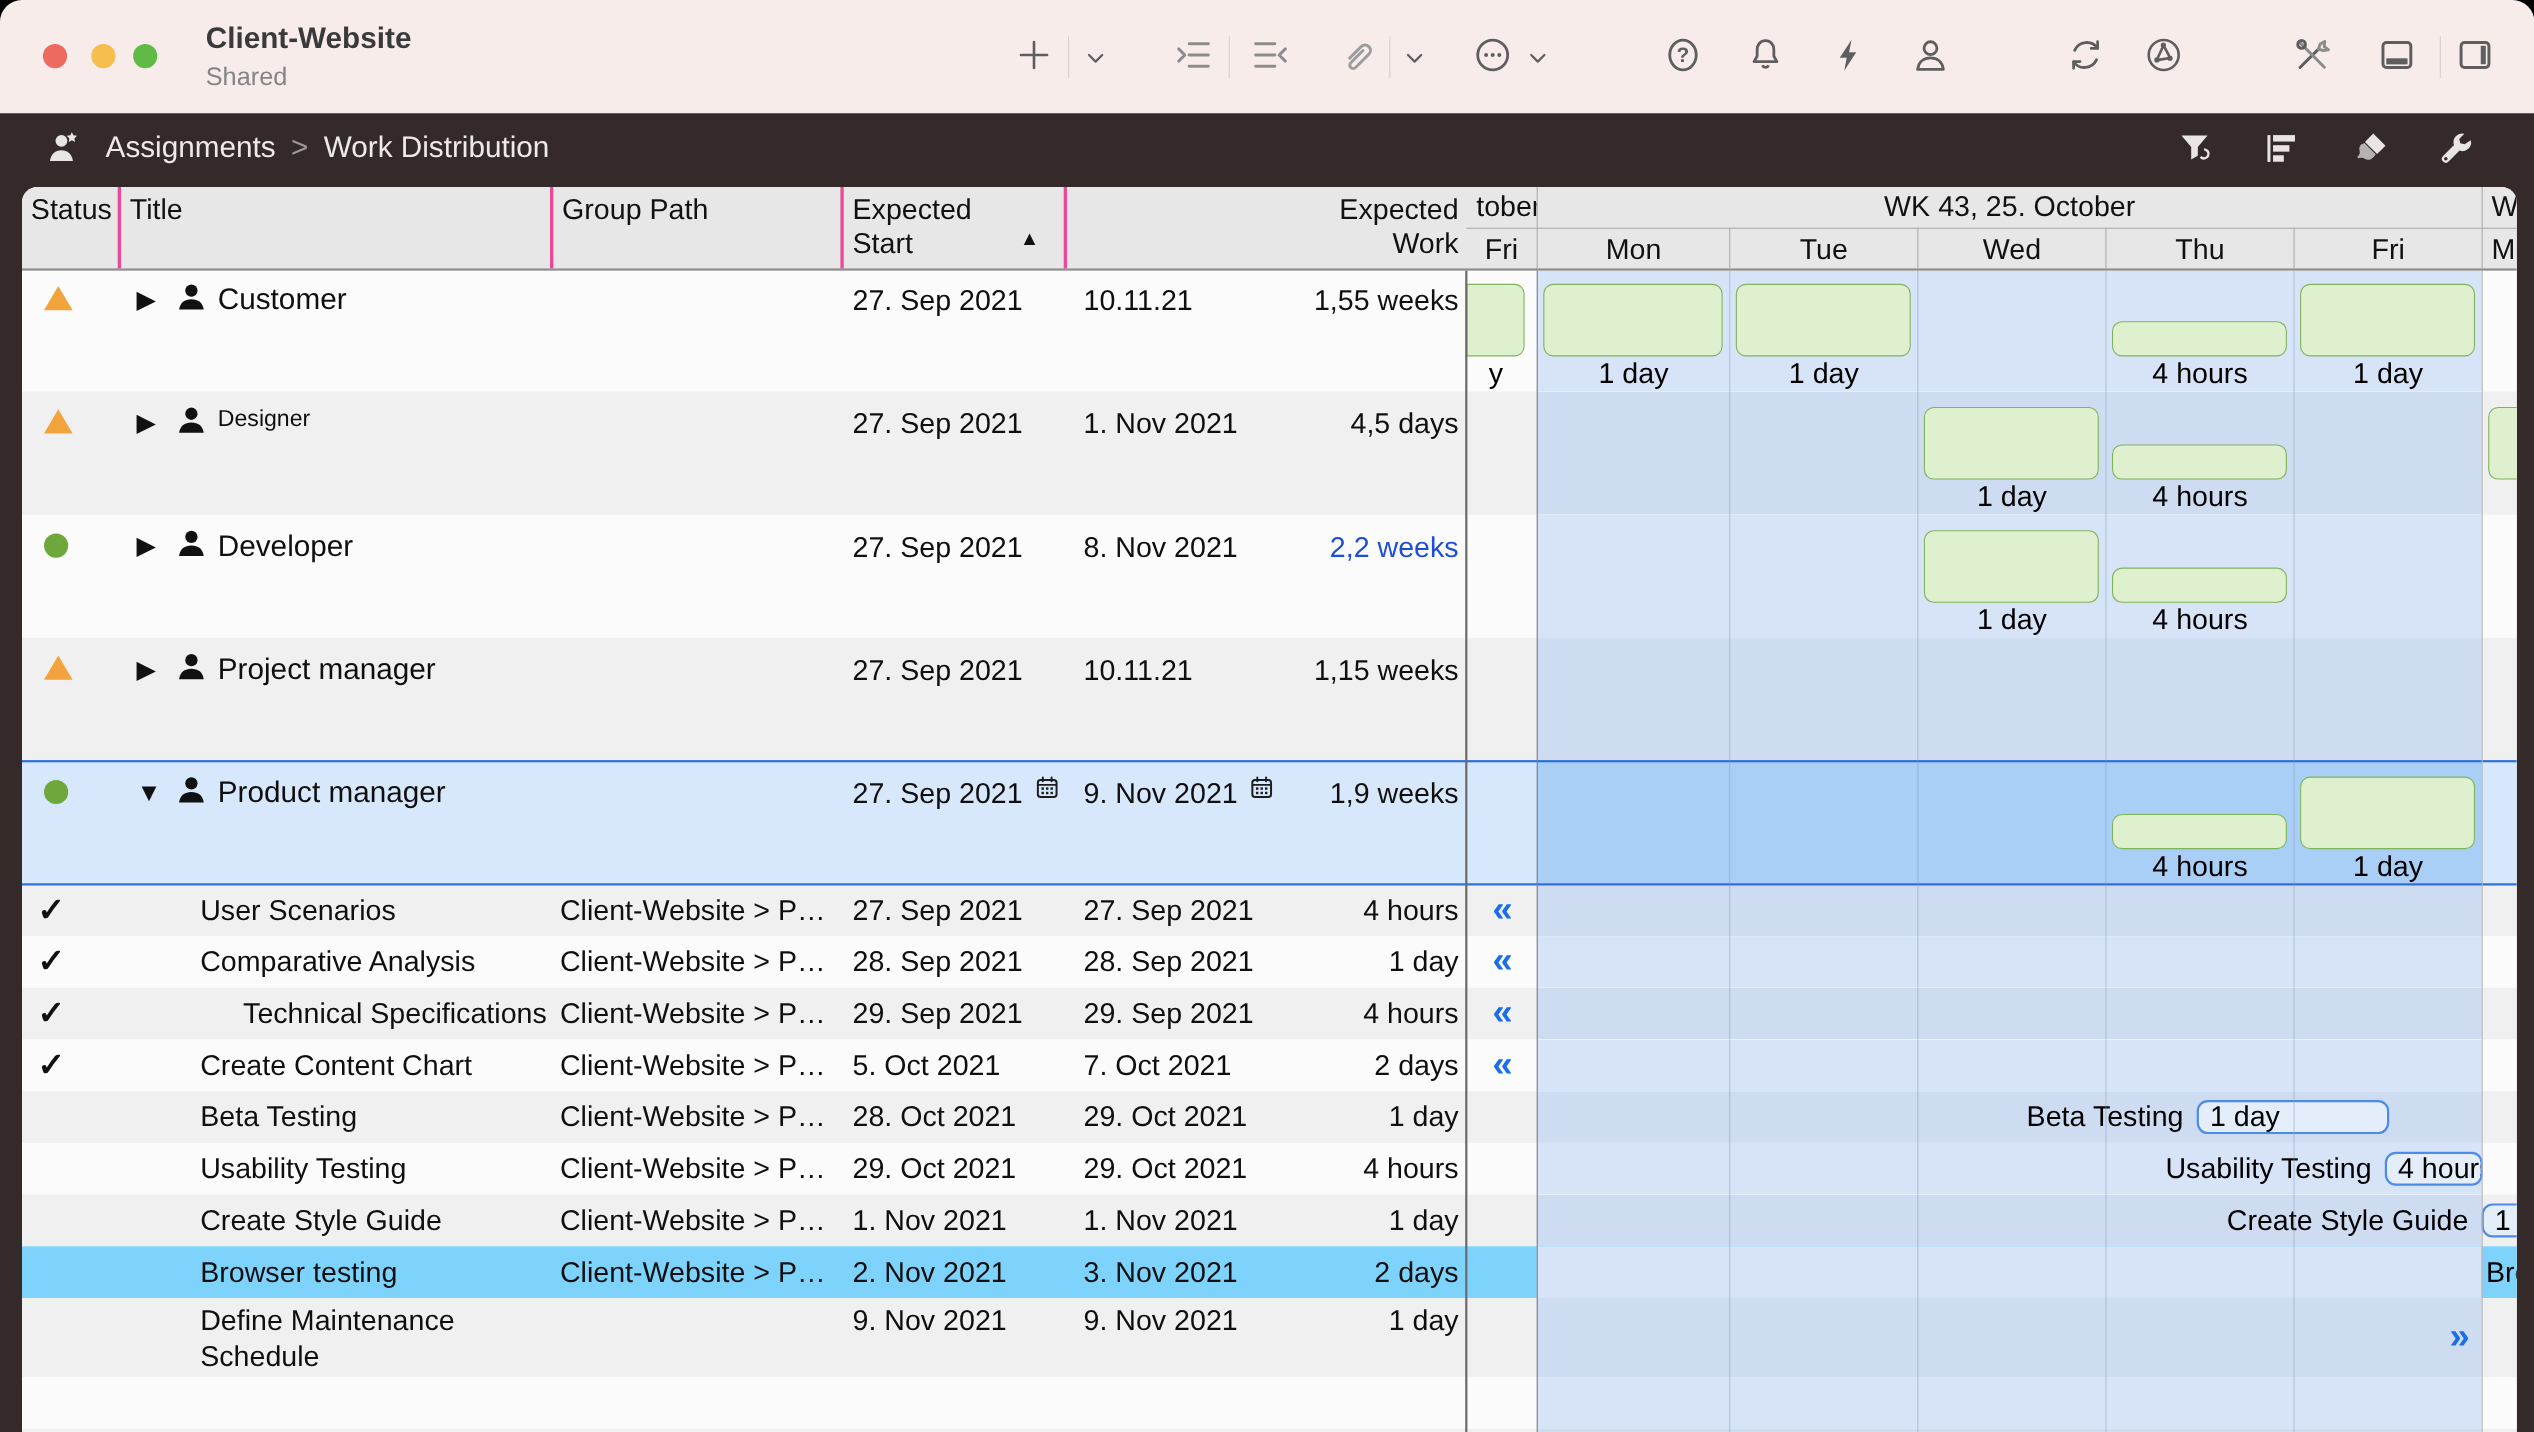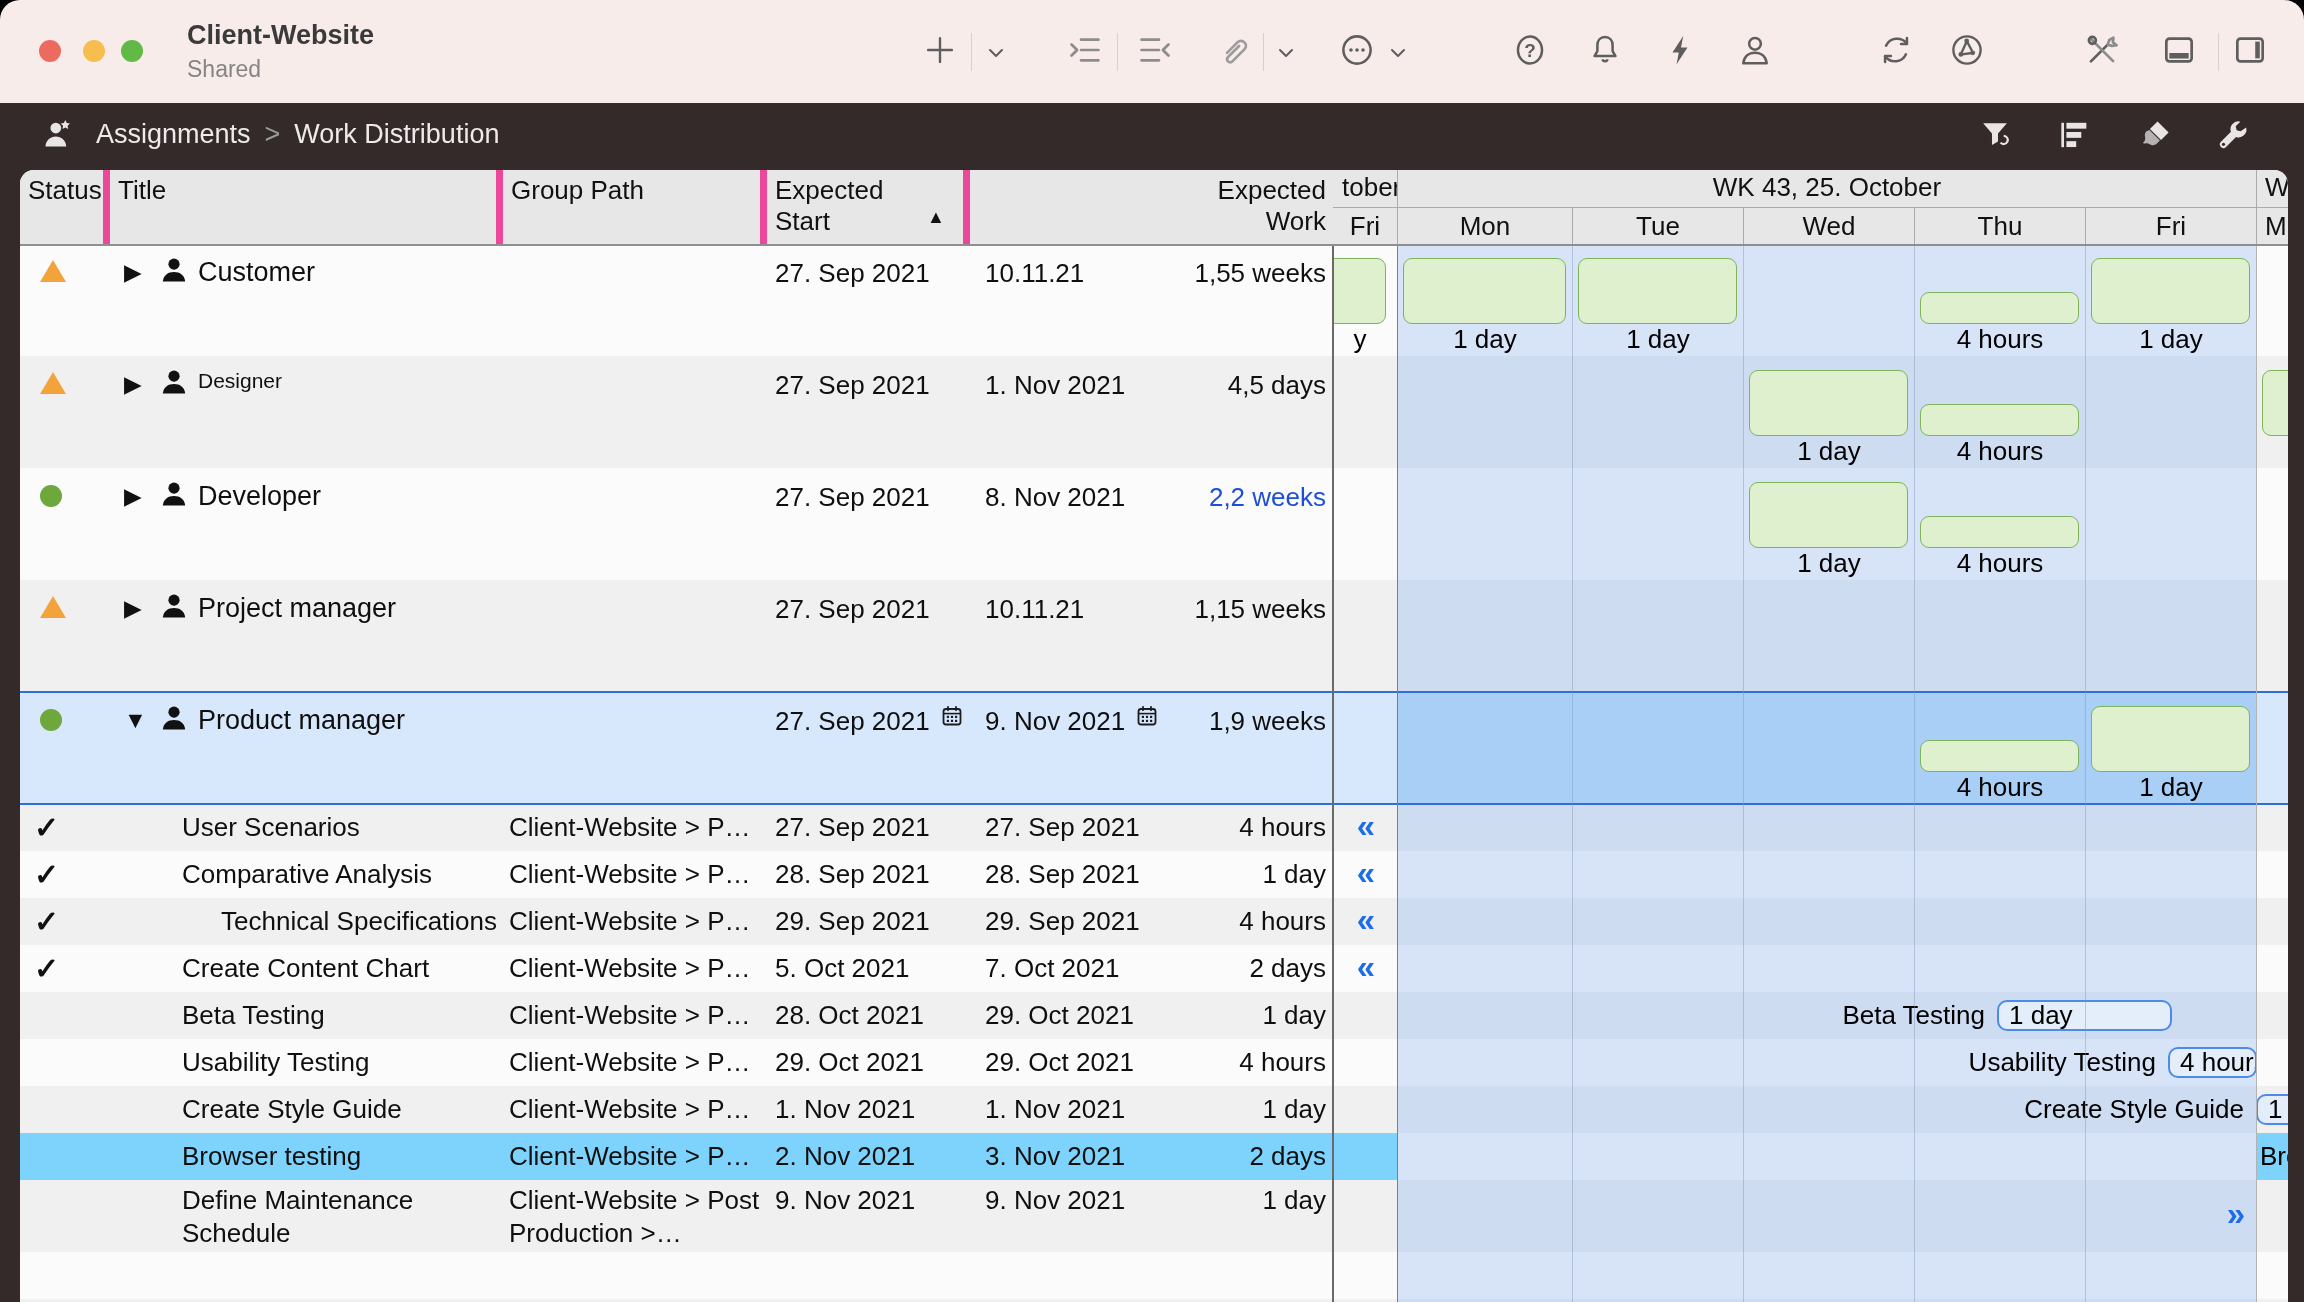--- a/index.html
+++ b/index.html
@@ -12,21 +12,21 @@
   #win-title{position:absolute;left:187px;top:20px;font-size:27px;font-weight:bold;color:#3A3A3A;}
   #win-subtitle{position:absolute;left:187px;top:56px;font-size:23px;color:#848484;}
   .tb-icon{position:absolute;top:31px;color:#5E5E5E;}
   .tb-divider{position:absolute;top:33px;width:1px;height:38px;background:#DACF CE;background:#DACFCE;}
   #breadcrumb{position:absolute;left:0;top:103px;width:100%;height:63px;background:#342A2A;}
   .bc-text{font-size:27px;color:#EFEAEA;}
   .bc-sep{font-size:27px;color:#9B9B9B;padding:0 14px;}
   #panel{position:absolute;left:20px;top:170px;width:2268px;height:1132px;background:#FBFBFB;
          border-radius:14px 14px 0 0;overflow:hidden;}
   #ghead{position:absolute;left:0;top:0;width:2268px;height:74px;background:#E8E7E7;border-bottom:2px solid #8F8F8F;}
-  .hcell{position:absolute;top:0;height:74px;border-right:7px solid #ec4899;box-sizing:border-box;}
+  .hcell{position:absolute;top:0;height:74px;border-right:3px solid #ec4899;box-sizing:border-box;}
   .hlabel{position:absolute;left:8px;top:5px;font-size:26px;line-height:31px;color:#111;}
   .gh-day{position:absolute;top:37px;height:37px;font-size:26px;color:#111;text-align:center;line-height:36px;border-left:1px solid #ABABAB;box-sizing:border-box;}
   .gh-week{position:absolute;top:0;height:37px;font-size:26px;color:#111;line-height:35px;overflow:hidden;}
   .bar-label{position:absolute;height:30px;line-height:30px;font-size:26px;color:#000;text-align:center;}
   .task-box{position:absolute;box-sizing:border-box;border:2px solid #4C8BEA;border-radius:10px;
             background:#E4EEFB;font-size:26px;color:#000;padding-left:10px;line-height:27px;overflow:hidden;white-space:nowrap;}
   .ofl{color:#1C6EE8;font-weight:bold;font-size:33px;text-align:center;}
   svg{display:block;}
 </style>
 </head>
@@ -398,21 +398,20 @@
           <div style="position: absolute; left: 162px; top: 0px; width: 300px; font-size: 26px; color: rgb(15, 15, 15); line-height: 47px; height: 47px;">Browser testing</div>
           <div style="position: absolute; left: 489px; top: 0px; width: 252px; font-size: 26px; color: rgb(15, 15, 15); line-height: 47px; height: 47px; overflow: hidden;">Client-Website &gt; P…</div>
           <div style="position: absolute; left: 755px; top: 0px; font-size: 26px; color: rgb(15, 15, 15); line-height: 47px;">2. Nov 2021</div>
           <div style="position: absolute; left: 965px; top: 0px; font-size: 26px; color: rgb(15, 15, 15); line-height: 47px;">3. Nov 2021</div>
           <div style="position: absolute; left: 1147px; top: 0px; width: 159px; text-align: right; font-size: 26px; color: rgb(15, 15, 15); line-height: 47px;">2 days</div>
           <div style="position: absolute; left: 2240px; top: 0px; width: 300px; height: 47px; line-height: 47px; font-size: 26px; color: rgb(0, 0, 0); white-space: nowrap;">Browser testing</div>
         </div>
         <div style="position: absolute; left: 0px; top: 1010px; width: 2268px; height: 72px; background: rgb(240, 240, 240); overflow: hidden;">
           <div style="position: absolute; left: 1377px; top: 0px; width: 859px; height: 72px; background: rgb(206, 220, 242);"></div>
           <div style="position: absolute; left: 162px; top: 4px; width: 300px; font-size: 26px; color: rgb(15, 15, 15); line-height: 33px; height: auto;">Define Maintenance Schedule</div>
-          <div style="position: absolute; left: 489px; top: 4px; width: 252px; font-size: 26px; color: rgb(15, 15, 15); line-height: 33px; height: auto; overflow: hidden;">Client-Website &gt; Post Production &gt;…</div>
           <div style="position: absolute; left: 755px; top: 4px; font-size: 26px; color: rgb(15, 15, 15); line-height: 33px;">9. Nov 2021</div>
           <div style="position: absolute; left: 965px; top: 4px; font-size: 26px; color: rgb(15, 15, 15); line-height: 33px;">9. Nov 2021</div>
           <div style="position: absolute; left: 1147px; top: 4px; width: 159px; text-align: right; font-size: 26px; color: rgb(15, 15, 15); line-height: 33px;">1 day</div>
           <div class=" ofl" style="position: absolute; left: 2194px; top: 12px; width: 44px; height: 47px; line-height: 43px;">»</div>
         </div>
         <div style="position: absolute; left: 0px; top: 1082px; width: 2268px; height: 47px; background: rgb(251, 251, 251);">
           <div style="position: absolute; left: 1377px; top: 0px; width: 859px; height: 47px; background: rgb(215, 228, 248);"></div>
         </div>
         <div style="position: absolute; left: 0px; top: 1129px; width: 2268px; height: 47px; background: rgb(240, 240, 240);">
           <div style="position: absolute; left: 1377px; top: 0px; width: 859px; height: 47px; background: rgb(206, 220, 242);"></div>

